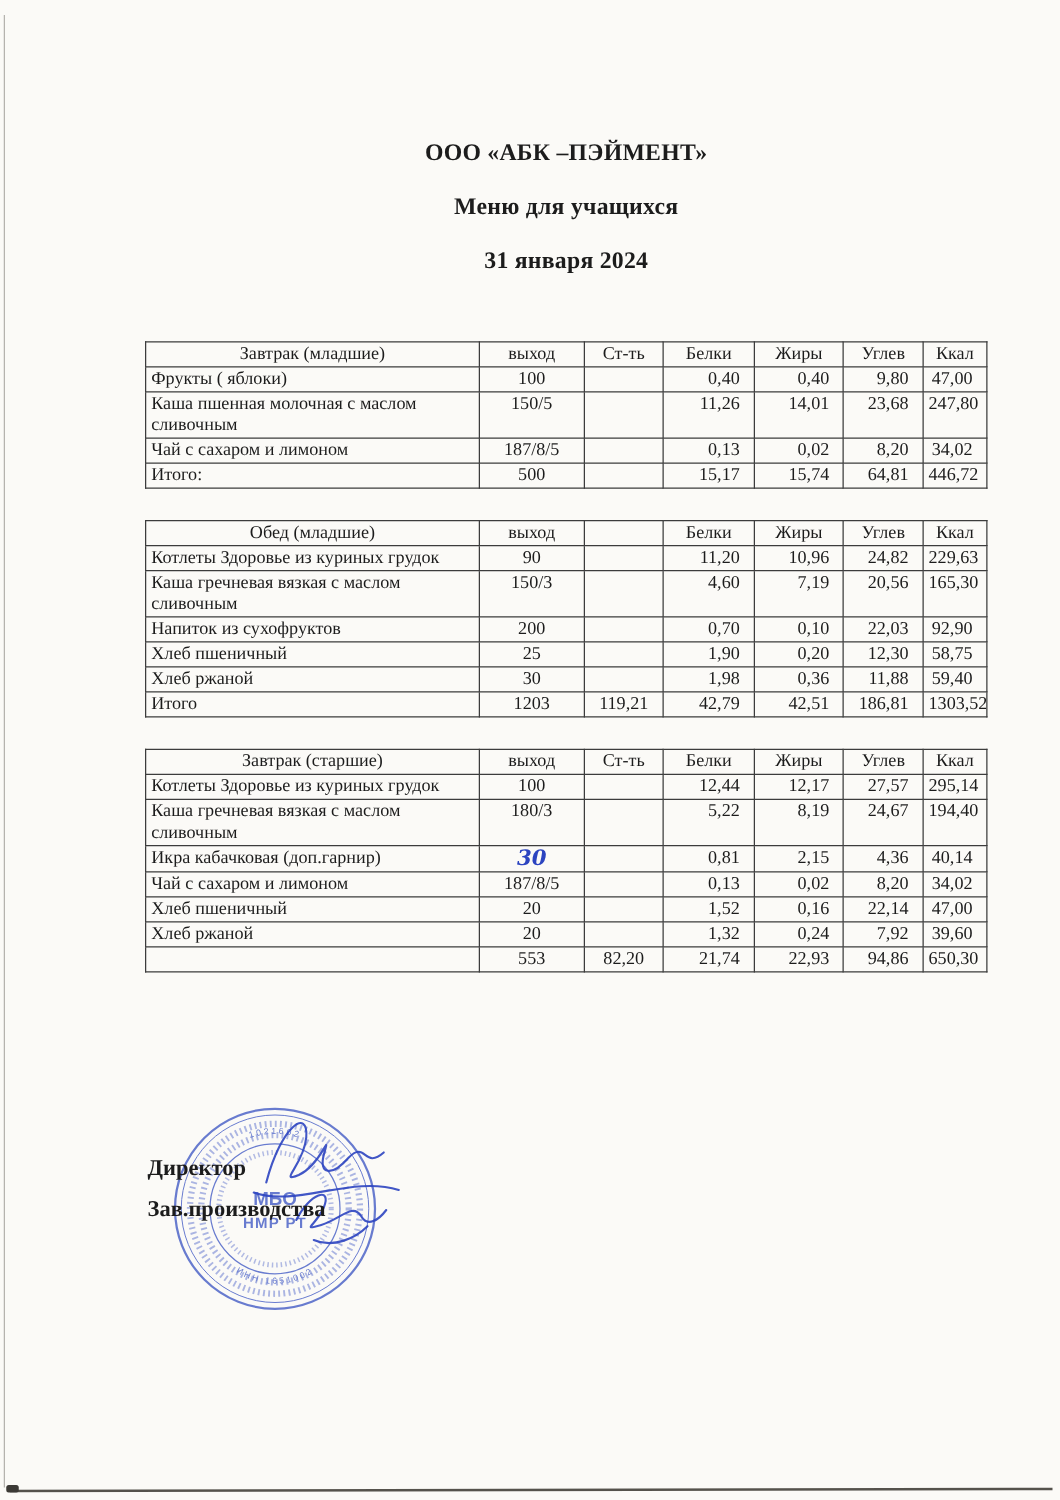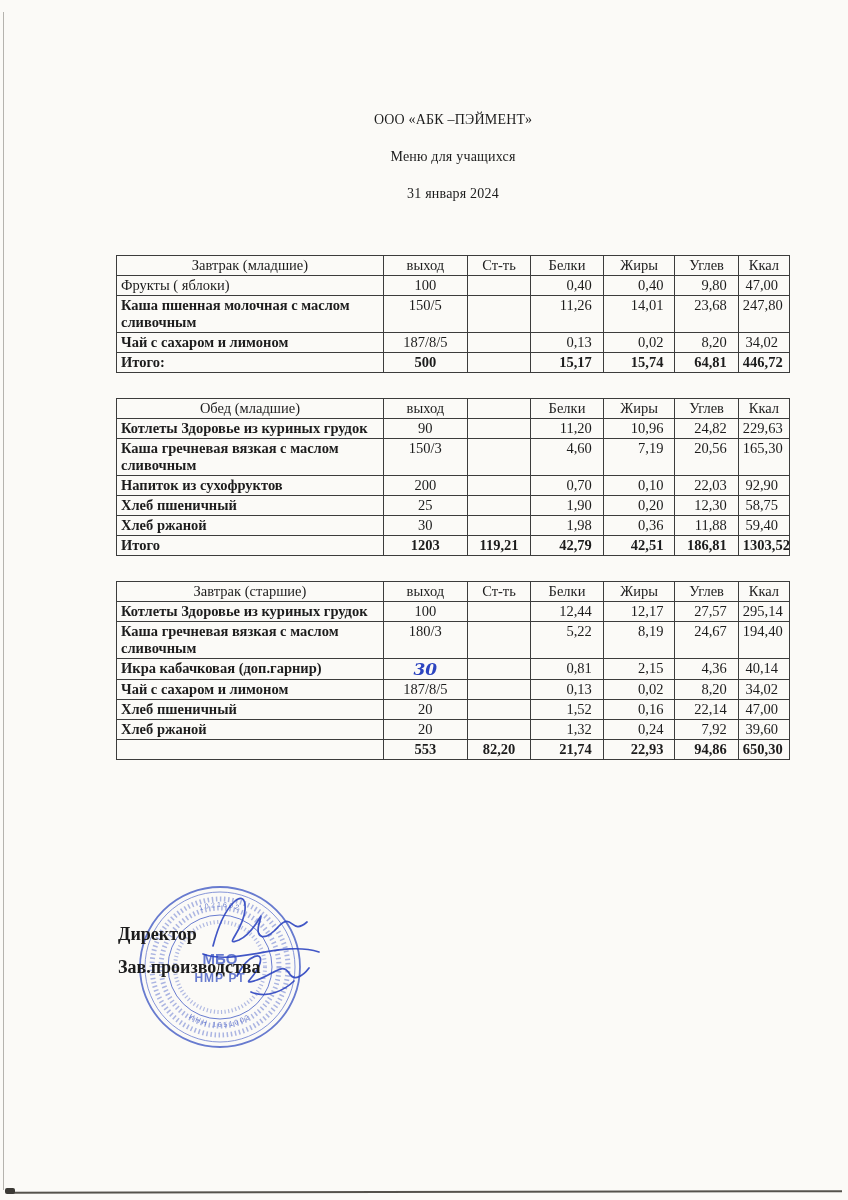--- a/index.html
+++ b/index.html
@@ -10,37 +10,37 @@
     background:#fbfaf7; overflow:hidden;
     font-family:"Liberation Serif","DejaVu Serif",serif; color:#1c1c1c;
   }
   
   .scan-edge-left { position:absolute; left:3px; top:12px; bottom:10px; width:1px; background:#b5b3ae; }
   .scan-edge-bottom { position:absolute; left:8px; right:6px; bottom:7px; height:2px; background:#55524c; transform:rotate(-0.12deg); }
   .scan-corner { position:absolute; left:5px; bottom:6px; width:10px; height:6px; background:#3c3a36; border-radius:2px; }
 
   
   .headings { padding-top:112px; width:674px; margin-left:116px; text-align:center; }
-  .headings h1, .headings h2, .headings h3 { font-size:14px; font-weight:normal; margin-bottom:21px; letter-spacing:.2px; }
+  .headings h1, .headings h2, .headings h3 { font-size:19px; font-weight:bold; margin-bottom:21px; letter-spacing:.2px; }
   .headings h3 { margin-bottom:0; }
 
   
   .tables { width:674px; margin-left:116px; margin-top:53px; }
   table.menu-table { border-collapse:collapse; width:100%; table-layout:fixed; margin-bottom:25px; font-size:14.5px; }
   .menu-table th, .menu-table td {
     border:1px solid #3c3c3c; vertical-align:top;
     padding:1px 4px; line-height:17px; overflow:hidden;
   }
   .menu-table thead th { text-align:center; font-weight:normal; }
   .col-name   { width:261px; text-align:left; padding-left:6px; }
   .col-out    { width:82px;  text-align:center; }
   .col-cost   { width:62px;  text-align:center; }
   .col-protein{ width:71px; } .col-fat { width:70px; } .col-carb { width:62px; } .col-kcal { width:50px; }
   td.num { text-align:right; padding-right:11px; }
-  .bold { font-weight:bold; }
+  .bold { font-weight:normal; }
   td.handwritten {
     color:var(--ink,#2c44c0); font-style:italic; font-weight:bold;
     font-size:17px; line-height:18px; text-align:center; font-family:"DejaVu Serif",serif;
   }
 
   
   .signature-block { position:absolute; left:0; top:862px; width:100%; height:230px; }
   .sig-label { position:absolute; left:118px; font-size:18px; font-weight:bold; color:#1c1c1c; }
   .sig-director  { top:62px; }
   .sig-production{ top:95px; }

